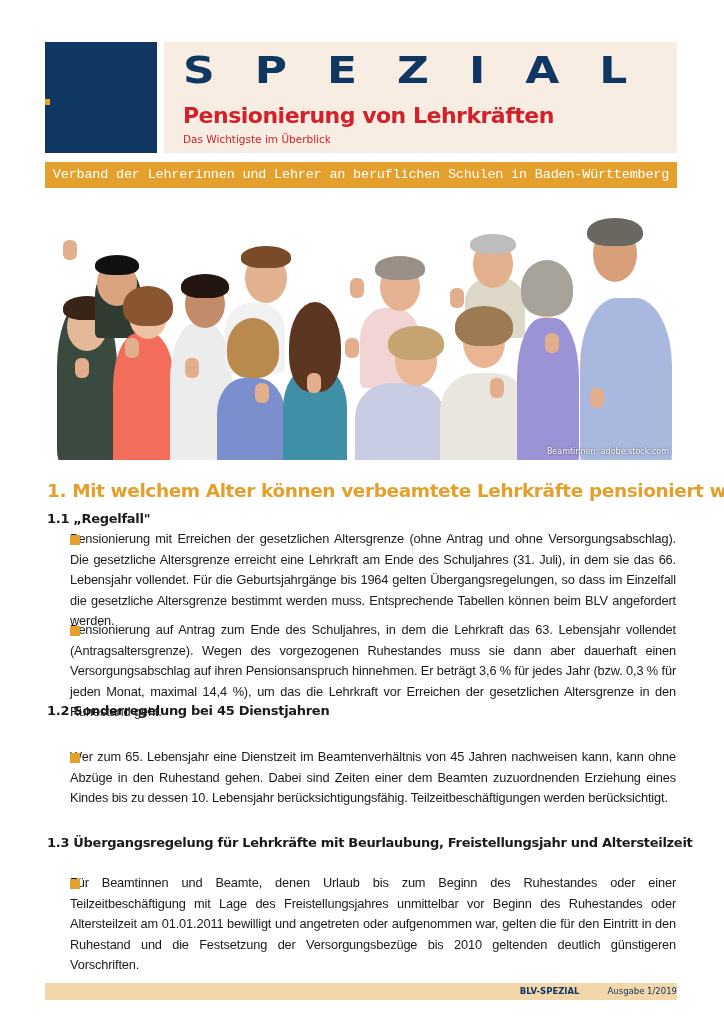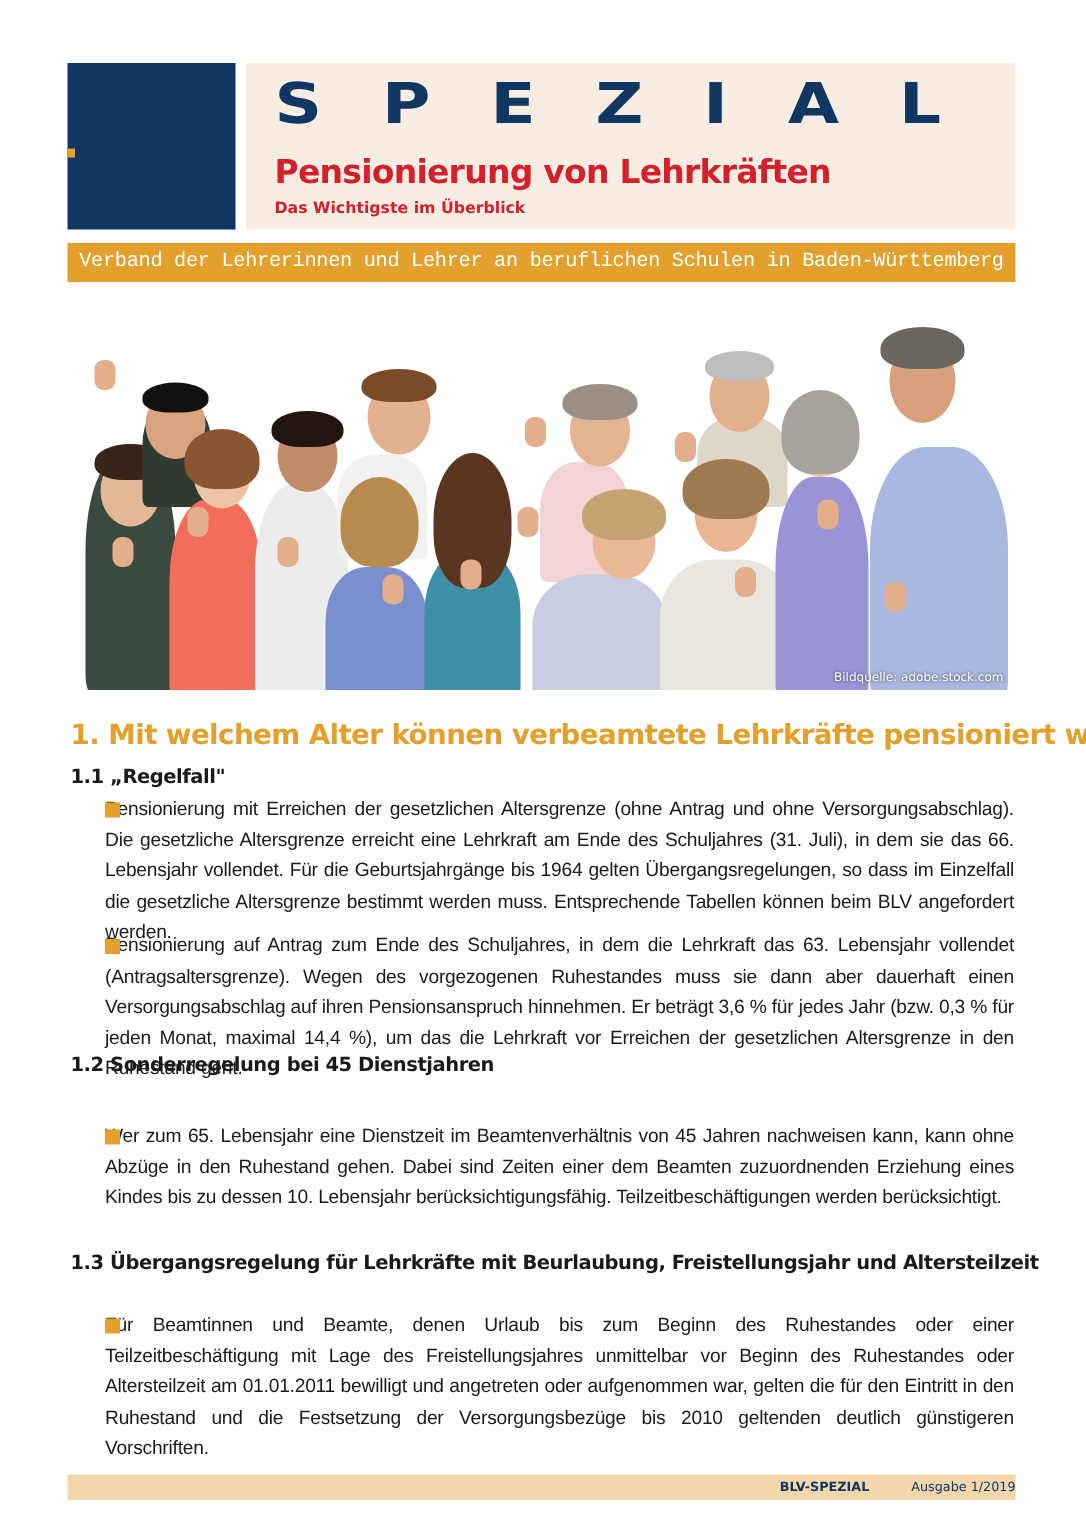--- a/index.html
+++ b/index.html
@@ -22,21 +22,21 @@
   .spezial {
     position: absolute; left: 183px; top: 50px; font-family: "DejaVu Sans", sans-serif;
     font-weight: bold; font-size: 44px; letter-spacing: 40px; color: #0f3762; line-height: 48px;
     transform: scaleY(0.85); transform-origin: top left;
   }
   .subtitle {
     position: absolute; left: 183px; top: 103px; color: #d3202a; font-weight: bold; font-size: 22px;
     font-family: "DejaVu Sans", sans-serif; letter-spacing: -0.5px;
   }
   .subsubtitle {
-    position: absolute; left: 183px; top: 133px; color: #d3202a; font-weight: bold; font-size: 10.5px;
+    position: absolute; left: 183px; top: 133px; color: #d3202a; font-weight: normal; font-size: 10.5px;
     font-family: "DejaVu Sans", sans-serif;
   }
   .org-bar {
     position: absolute; left: 45px; top: 162px; width: 632px; height: 26px; background: #e3a02c;
     color: #ffffff; font-size: 13.5px; line-height: 26px; text-align: center;
     font-family: Liberation Mono, monospace; letter-spacing: -0.2px;
   }
   .photo {
     position: absolute; left: 45px; top: 208px; width: 632px; height: 252px; overflow: hidden;
     background: #ffffff;
@@ -147,21 +147,21 @@
   <div class="thumb" style="left:140px;top:150px;"></div>
   <div class="thumb" style="left:210px;top:175px;"></div>
   <div class="thumb" style="left:262px;top:165px;"></div>
   <div class="thumb" style="left:300px;top:130px;"></div>
   <div class="thumb" style="left:305px;top:70px;"></div>
   <div class="thumb" style="left:405px;top:80px;"></div>
   <div class="thumb" style="left:445px;top:170px;"></div>
   <div class="thumb" style="left:500px;top:125px;"></div>
   <div class="thumb" style="left:545px;top:180px;"></div>
 
-  <span class="caption">Bildquelle: adobe.stock.com</span>
+  <span class="caption">Beamtinnen: adobe.stock.com</span>
 </div>
 
 <div class="h1">1. Mit welchem Alter können verbeamtete Lehrkräfte pensioniert werden?</div>
 
 <div class="h2" style="top:509px;">1.1 „Regelfall"</div>
 <div class="bullet" style="top:529px;">
   <span class="sq"></span>
   <div class="txt">Pensionierung mit Erreichen der gesetzlichen Altersgrenze (ohne Antrag und ohne Versorgungsabschlag). Die gesetzliche Altersgrenze erreicht eine Lehrkraft am Ende des Schuljahres (31. Juli), in dem sie das 66. Lebensjahr vollendet. Für die Geburtsjahrgänge bis 1964 gelten Übergangsregelungen, so dass im Einzelfall die gesetzliche Altersgrenze bestimmt werden muss. Entsprechende Tabellen können beim BLV angefordert werden.</div>
 </div>
 <div class="bullet" style="top:620px;">

